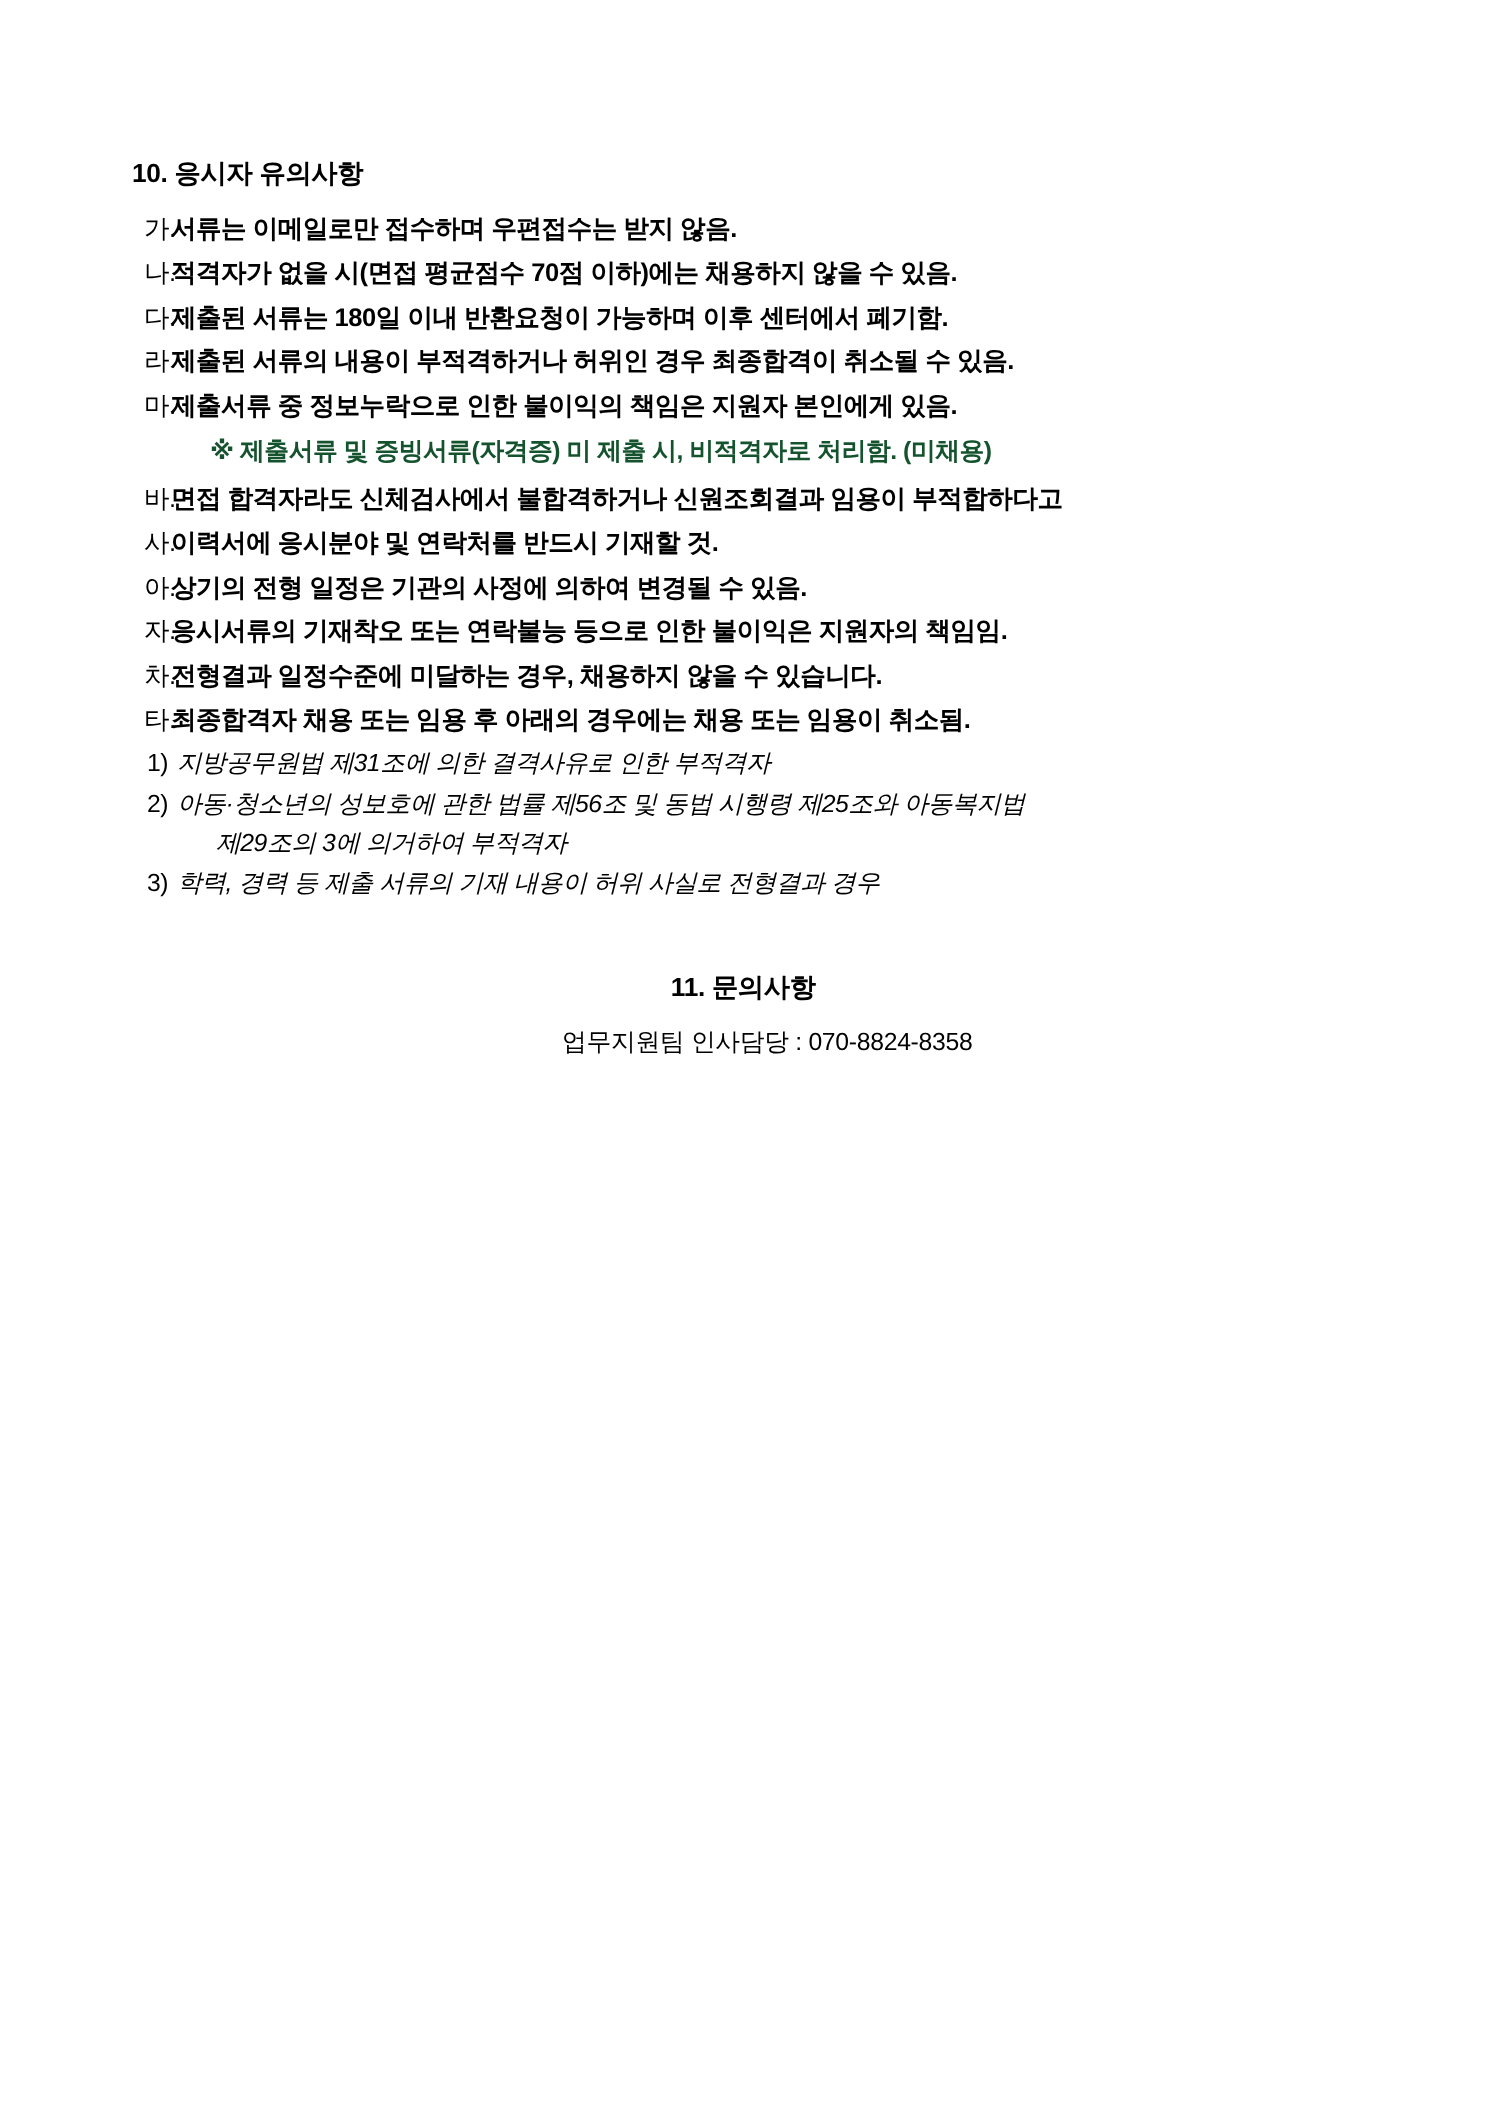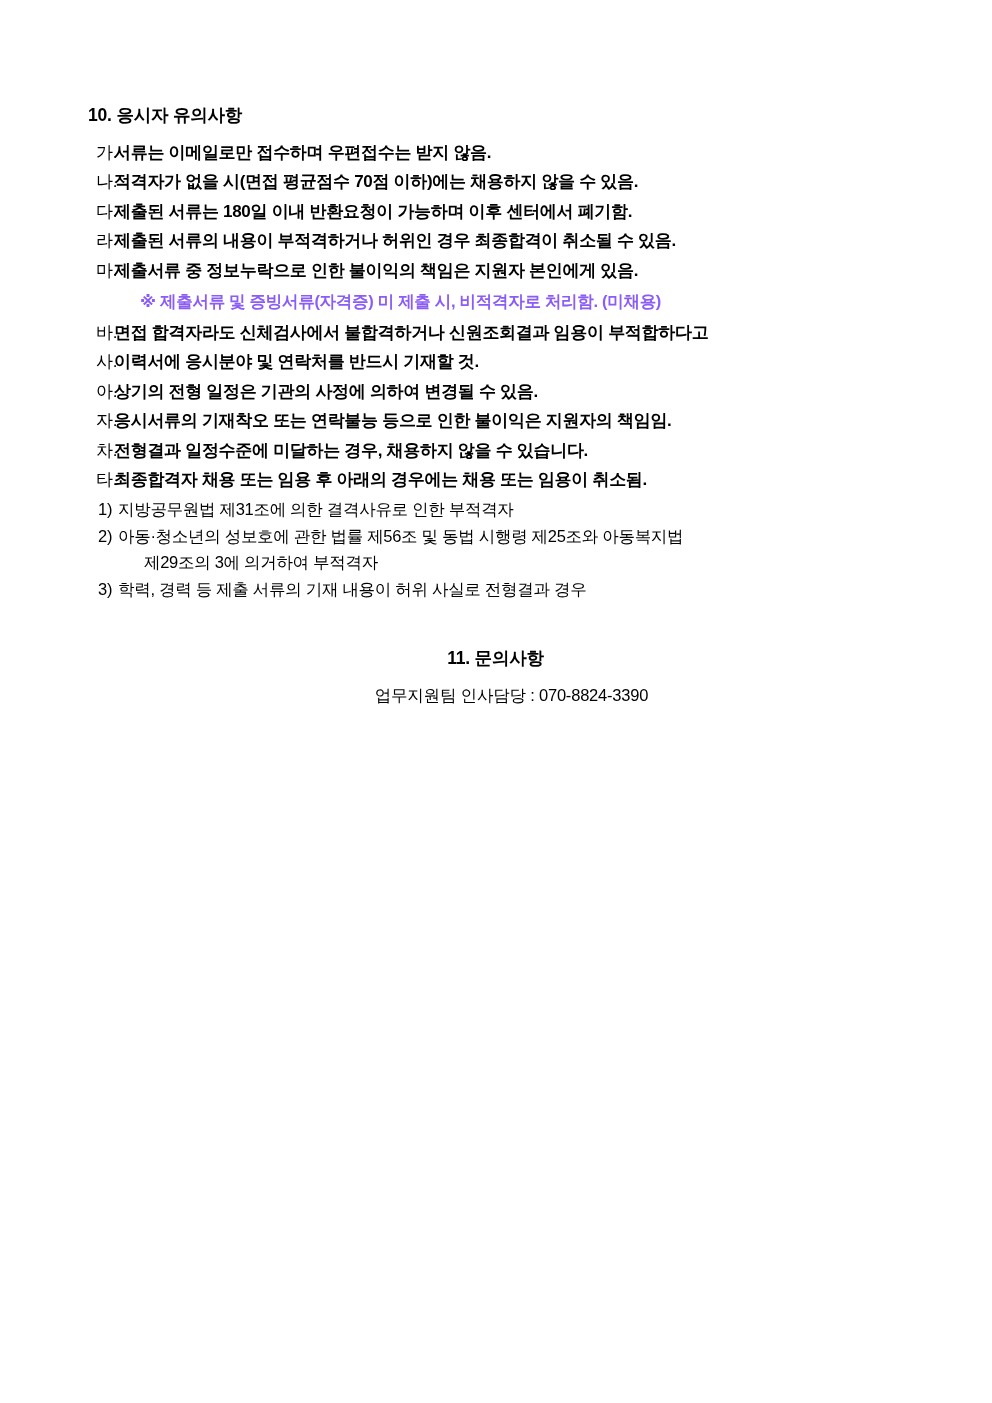--- a/index.html
+++ b/index.html
@@ -58,21 +58,21 @@
     font-weight: bold;
   }
 
   
   .item .text .cont {
     display: block;
     padding-left: 14px;
   }
 
   .note-red {
-    color: #8b5cf6;
+    color: #14532d;
     font-weight: bold;
     font-size: 16.5px;
     letter-spacing: -0.3px;
     line-height: 1.6;
     margin: 4px 0 4px 0;
     padding-left: 52px;
   }
 
   .subitem-list {
     list-style: none;
@@ -88,20 +88,21 @@
   }
   .subitem .marker {
     flex: 0 0 auto;
     width: 30px;
     text-align: left;
     padding-left: 10px;
     box-sizing: border-box;
   }
   .subitem .text {
     flex: 1 1 auto;
+    font-style: italic;
   }
   .subitem .text .cont {
     display: block;
     padding-left: 26px;
   }
 
   .section-contact {
     margin-top: 44px;
     text-align: center;
   }
@@ -189,16 +190,16 @@
       </li>
       <li class="subitem">
         <span class="marker">3)</span>
         <span class="text">학력, 경력 등 제출 서류의 기재 내용이 허위 사실로 전형결과 경우</span>
       </li>
     </ul>
   </section>
 
   <section class="section section-contact">
     <h2 class="section-heading">11. 문의사항</h2>
-    <p class="contact-line">업무지원팀 인사담당 : 070-8824-3390</p>
+    <p class="contact-line">업무지원팀 인사담당 : 070-8824-8358</p>
   </section>
 
 </div>
 
 </body></html>

